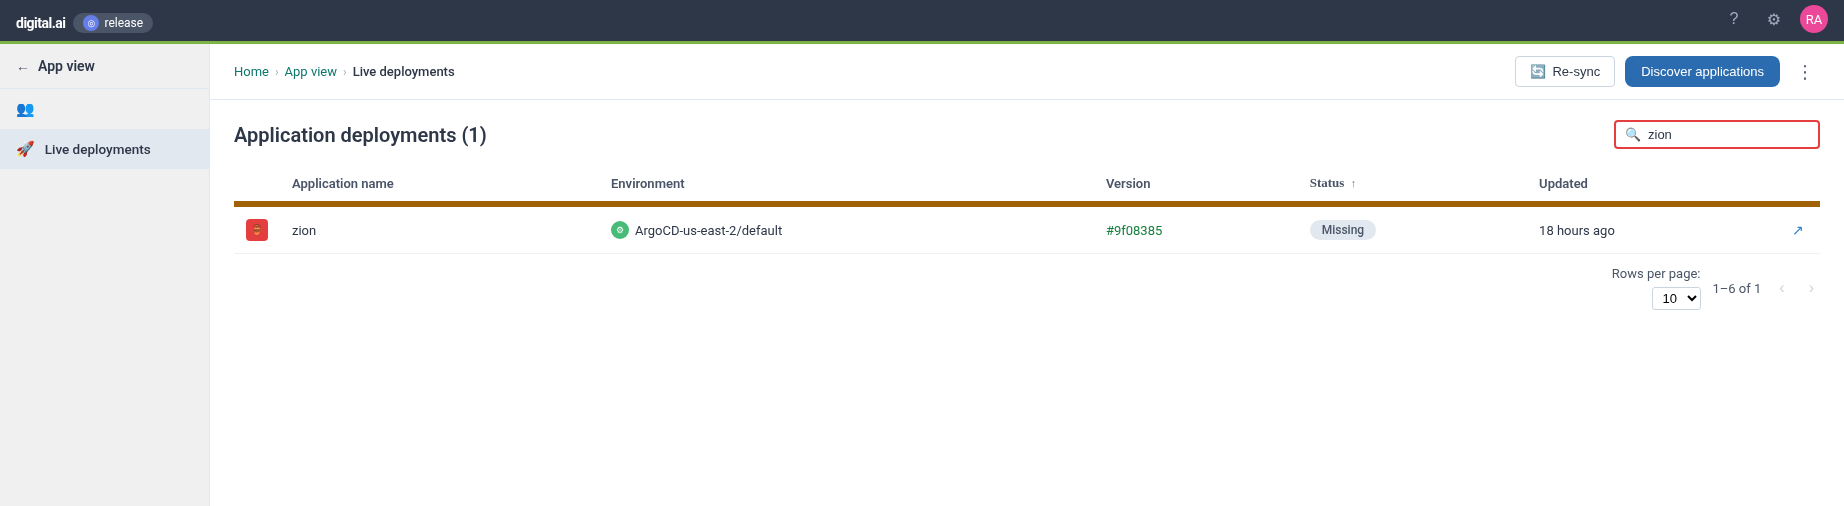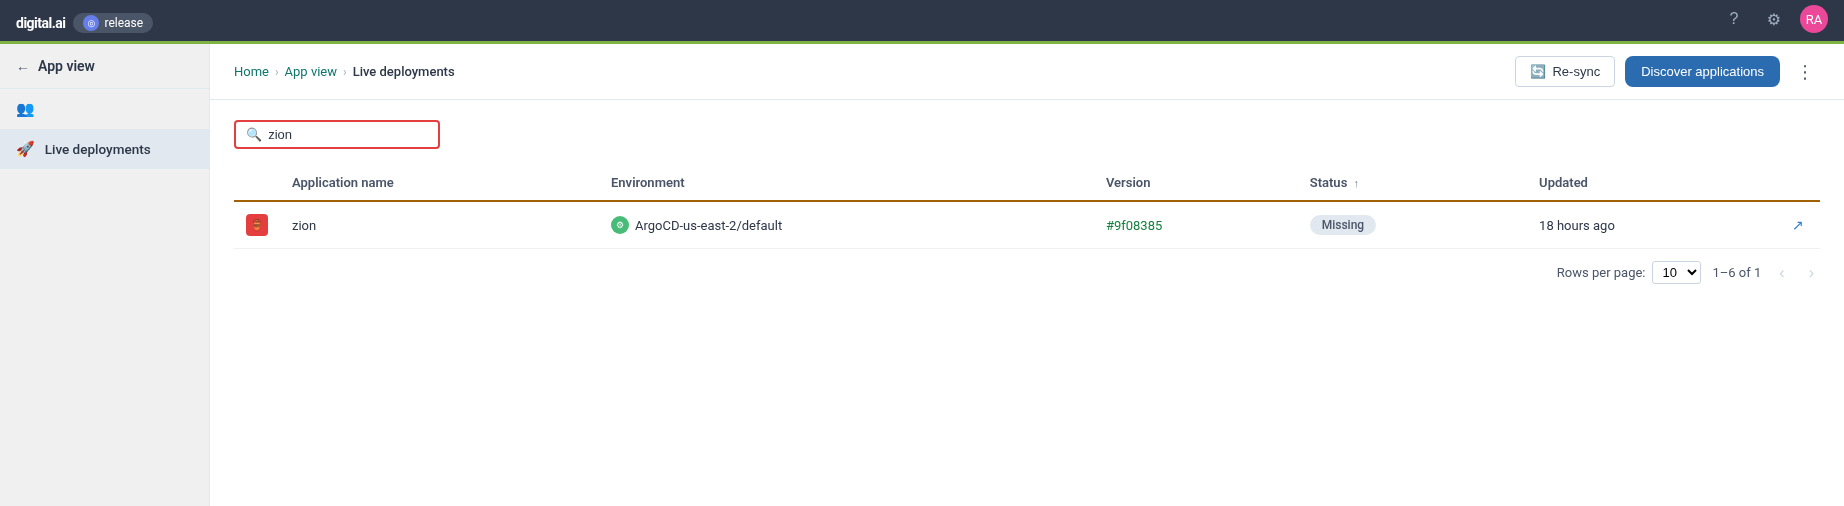--- a/index.html
+++ b/index.html
@@ -230,21 +230,21 @@
 
     
     .table-container {
       width: 100%;
     }
     table {
       width: 100%;
       border-collapse: collapse;
     }
     thead tr {
-      border-bottom: 2px solid #a16207;
+      border-bottom: 6px solid #a16207;
     }
     th {
       text-align: left;
       padding: 10px 12px;
       font-size: 13px;
       font-weight: 600;
       color: #4a5568;
     }
     th .sort-icon { font-size: 11px; color: #718096; margin-left: 3px; }
     tbody tr {
@@ -308,22 +308,23 @@
       display: flex;
       align-items: center;
       justify-content: flex-end;
       gap: 12px;
       padding: 12px 0;
       font-size: 13px;
       color: #4a5568;
     }
     .rows-per-page {
       display: flex;
-      align-items: center;
+      align-items: flex-end;
       gap: 6px;
+      flex-direction: column;
     }
     .rows-select {
       border: 1px solid #cbd5e0;
       border-radius: 3px;
       padding: 2px 6px;
       font-size: 13px;
       background: #fff;
       cursor: pointer;
     }
     .page-info { font-size: 13px; color: #4a5568; }
@@ -386,41 +387,42 @@
           <span>🔄</span>
           <span>Re-sync</span>
         </button>
         <button class="btn-discover">Discover applications</button>
         <button class="btn-more">⋮</button>
       </div>
     </div>
 
     <div class="content">
       <div class="page-header">
+        <h1 class="page-title">Application deployments (1)</h1>
         <div class="search-box">
           <span class="search-icon">🔍</span>
           <input class="search-input" type="text" value="zion" style="">
         </div>
       </div>
 
       <div class="table-container">
         <table>
           <thead>
             <tr>
               <th style="width:40px;"></th>
               <th>
                 <span>Application name</span>
               </th>
               <th>
                 <span>Environment</span>
               </th>
               <th>
                 <span>Version</span>
               </th>
-              <th style="cursor:pointer;">
+              <th style="cursor:pointer;font-family:Liberation Serif, serif;">
                 <span>Status</span>
                 <span class="sort-icon">↑</span>
               </th>
               <th>
                 <span>Updated</span>
               </th>
               <th style="width:40px;"></th>
             </tr>
           </thead>
           <tbody>

